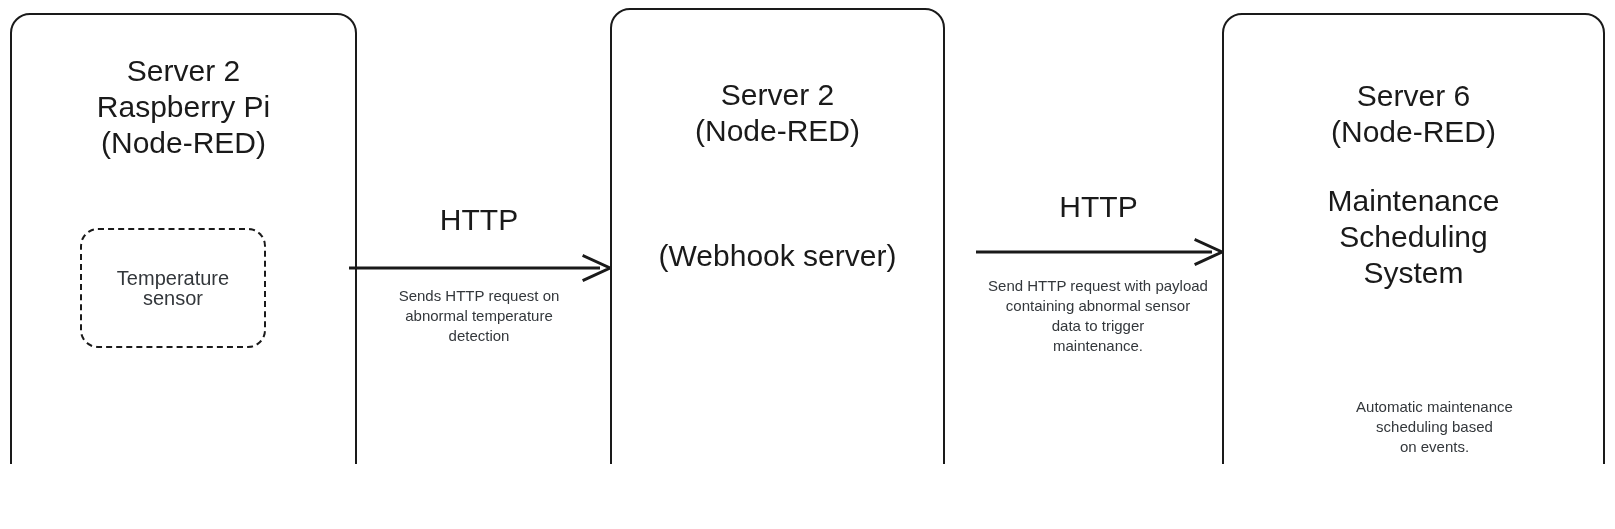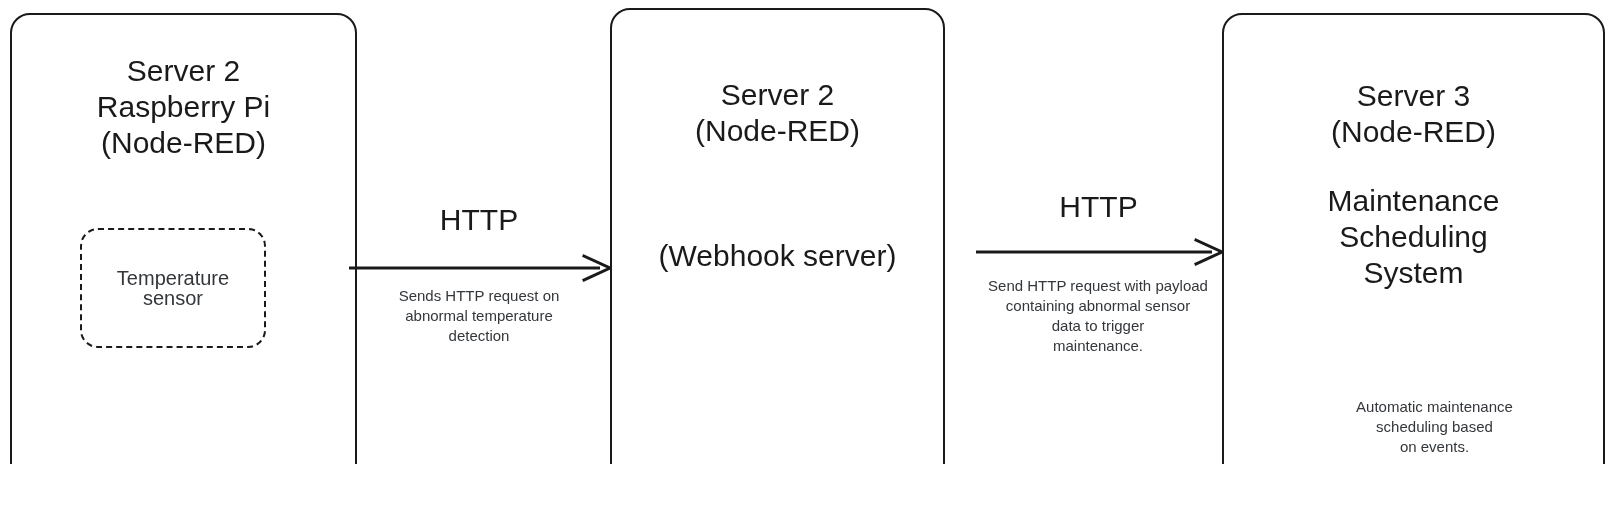--- a/index.html
+++ b/index.html
@@ -153,21 +153,21 @@
     <line x1="976" y1="252" x2="1212" y2="252" stroke="#1a1a1a" stroke-width="3"></line>
     <polyline points="1196,240 1222,252 1196,264" fill="none" stroke="#1a1a1a" stroke-width="3" stroke-linecap="square" stroke-linejoin="miter"></polyline>
   </svg>
   <div class="edge-label-main" id="edge2-label">HTTP</div>
   <div class="edge-label-sub" id="edge2-desc">Send HTTP request with payload
 containing abnormal sensor
 data to trigger
 maintenance.</div>
 
   <div class="node" id="node-maint">
-    <div class="node-inner title" id="node-maint-title">Server 3
+    <div class="node-inner title" id="node-maint-title">Server 6
 (Node-RED)</div>
     <div class="node-inner title" id="node-maint-sub">Maintenance
 Scheduling
 System</div>
     <div class="node-inner caption" id="node-maint-caption">Automatic maintenance
 scheduling based
 on events.</div>
   </div>
 
 </div>

